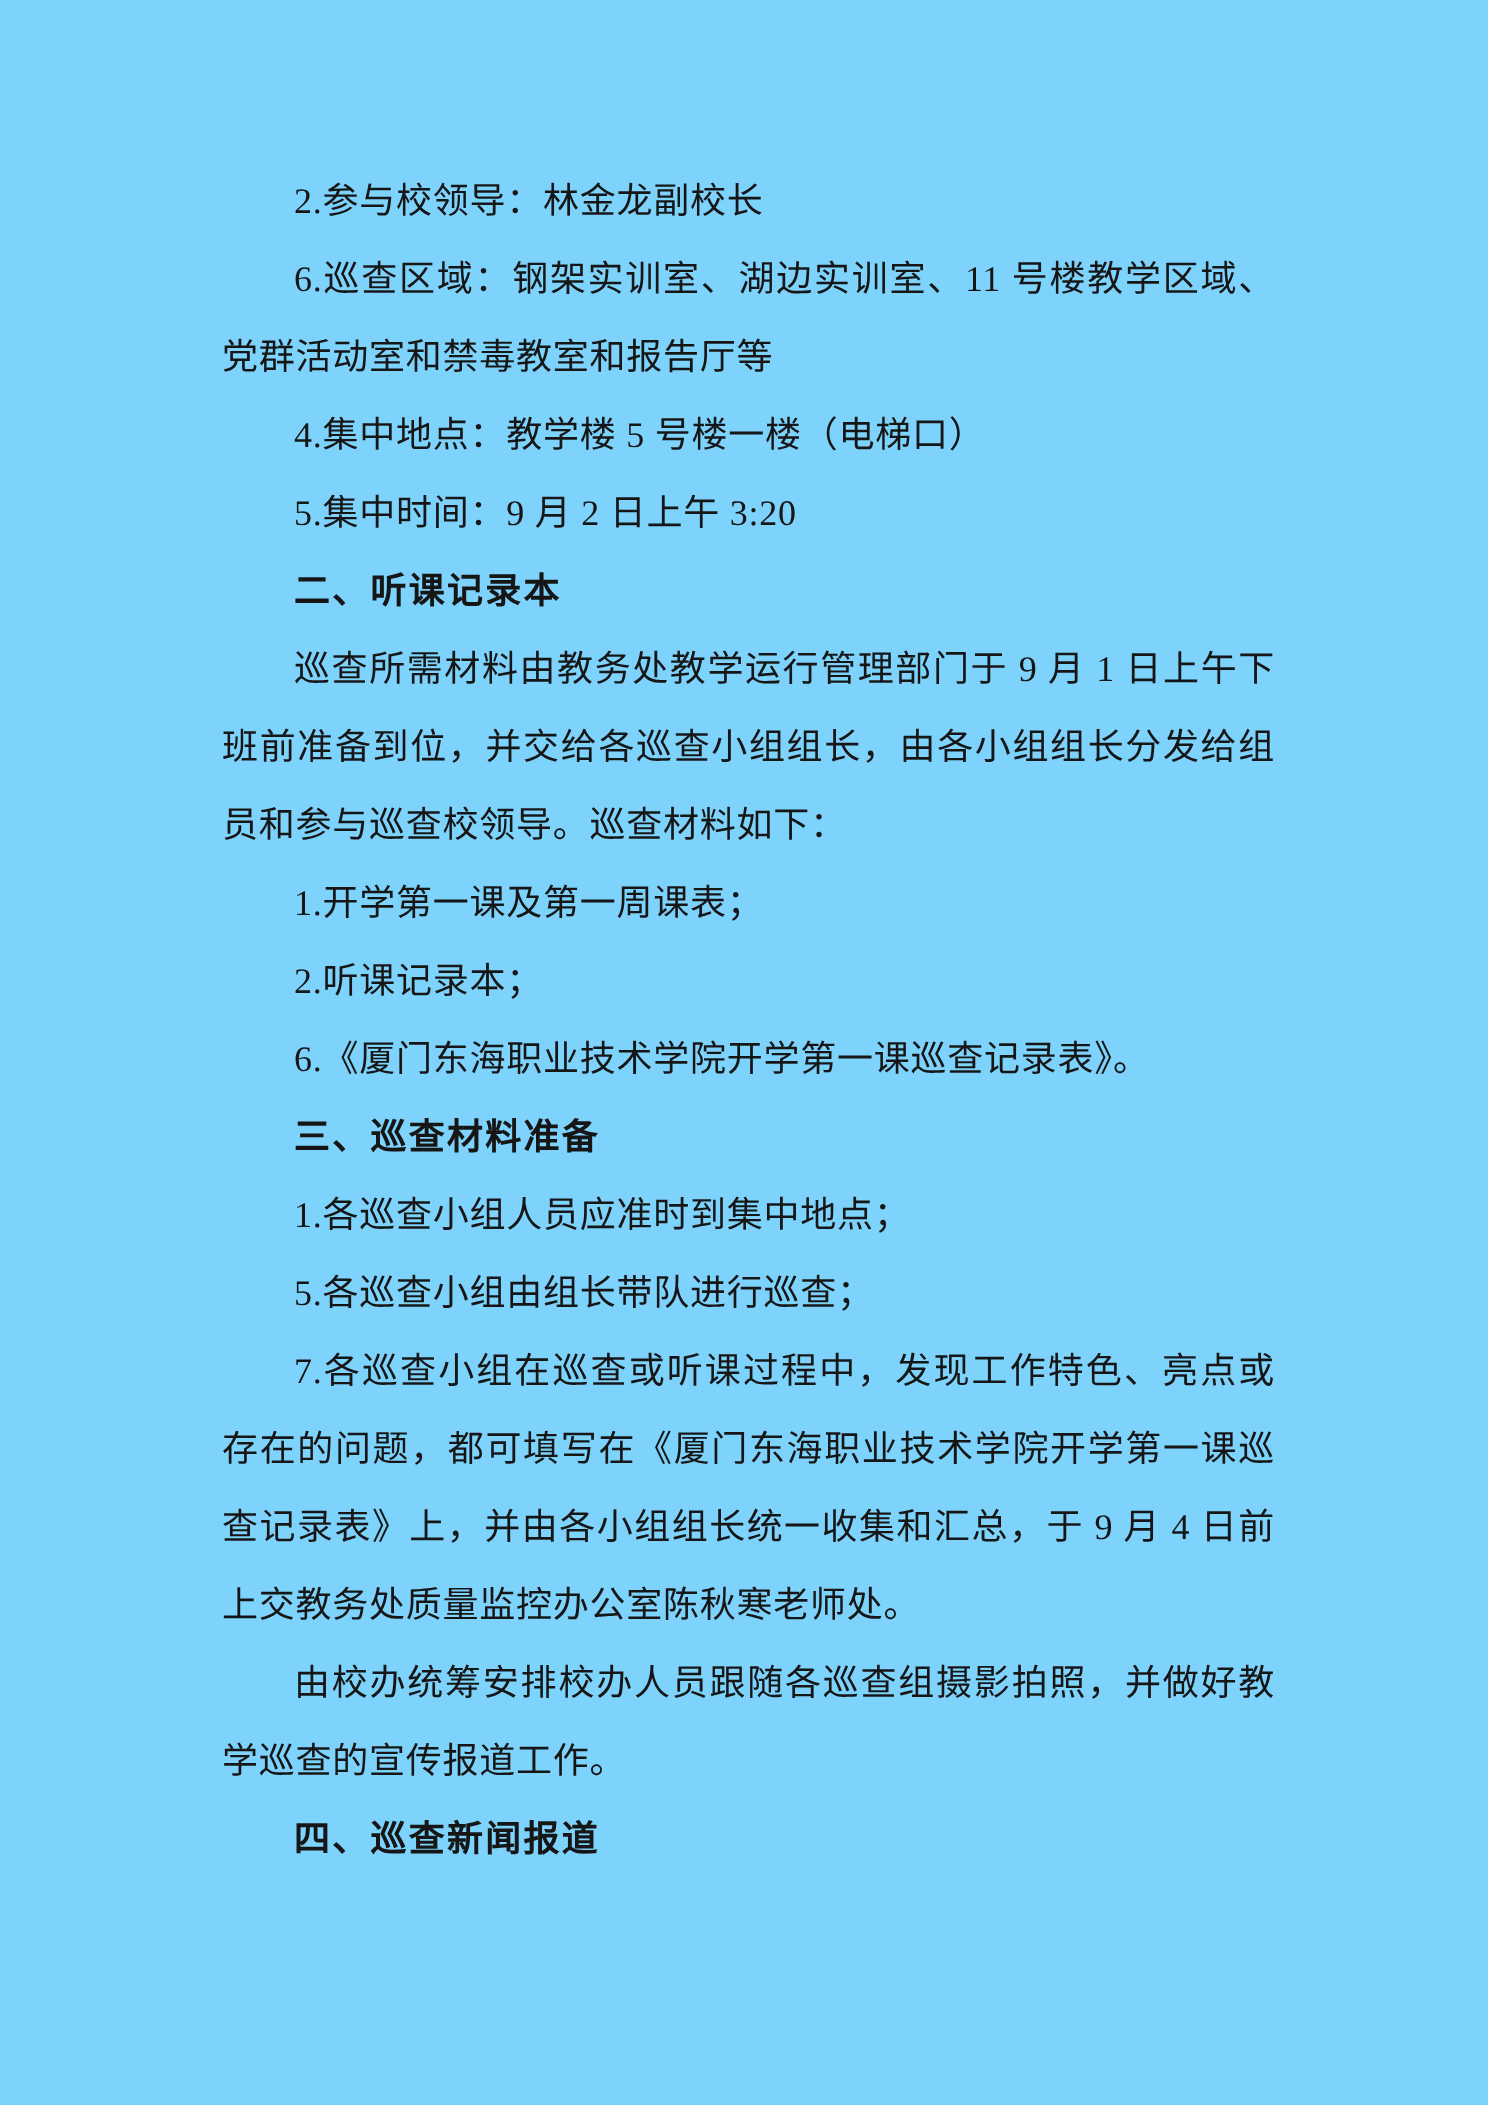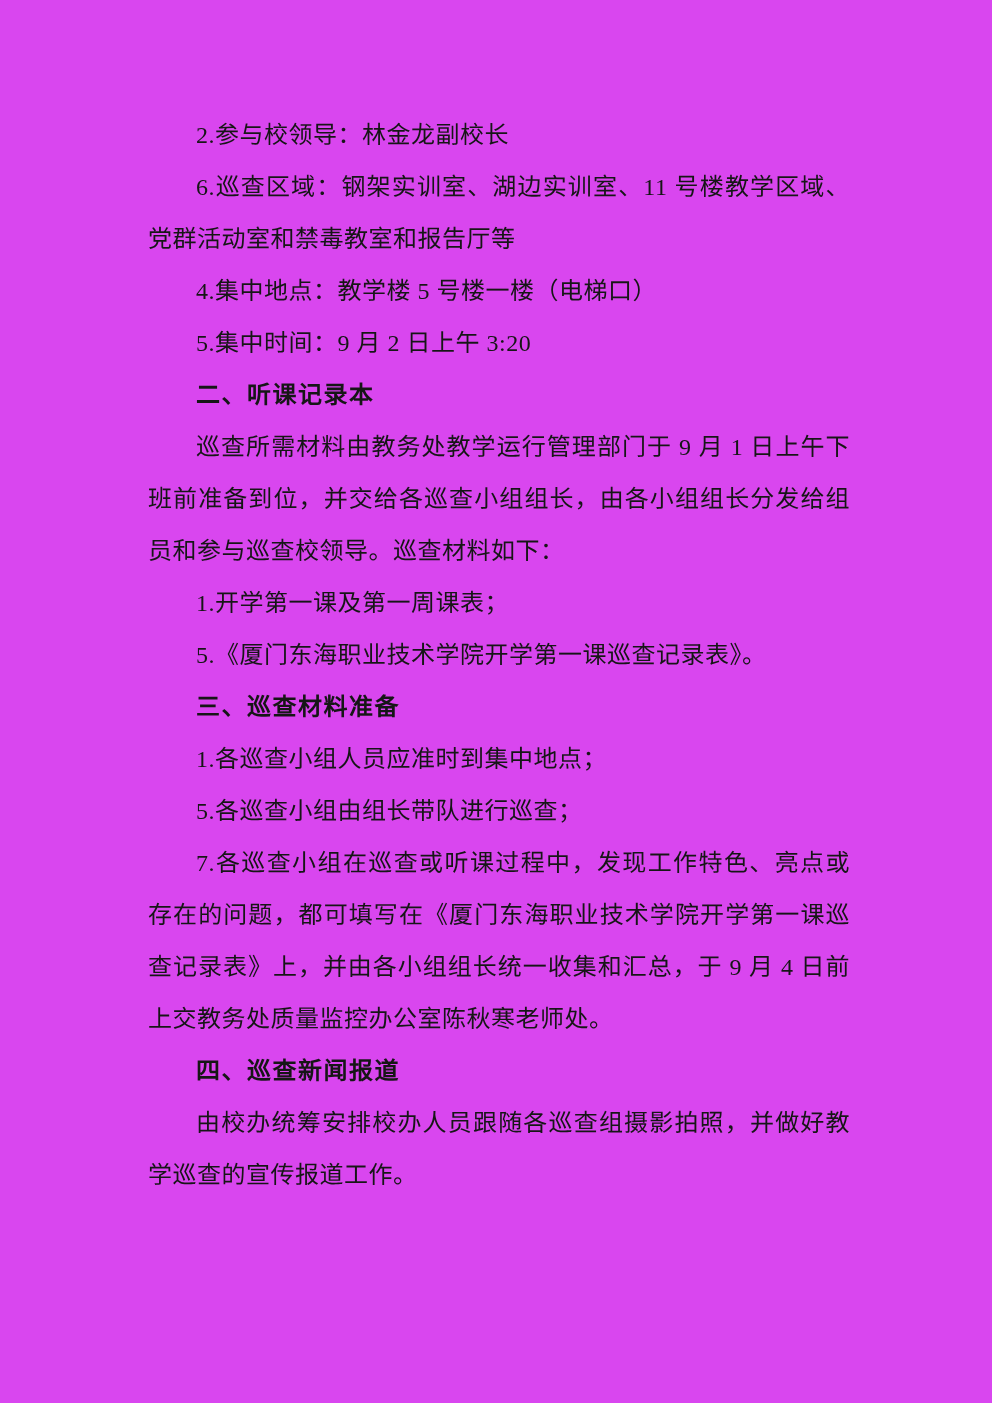--- a/index.html
+++ b/index.html
@@ -6,21 +6,21 @@
   html, body {
     margin: 0;
     padding: 0;
     background: #ffffff;
   }
   .page {
     position: relative;
     width: 992px;
     height: 1403px;
     margin: 0 auto;
-    background: #d946ef;
+    background: #7dd3fc;
     box-sizing: border-box;
     padding: 109px 142px 0 148px;
     color: #161616;
     font-family: "Liberation Serif", "DejaVu Serif", serif;
     font-size: 24px;
     line-height: 52px;
     overflow: hidden;
   }
   .para {
     margin: 0;
@@ -41,20 +41,21 @@
 <body>
 
 <div class="page">
   <p class="para">2.参与校领导：林金龙副校长</p>
   <p class="para">6.巡查区域：钢架实训室、湖边实训室、11 号楼教学区域、党群活动室和禁毒教室和报告厅等</p>
   <p class="para">4.集中地点：教学楼 5 号楼一楼（电梯口）</p>
   <p class="para">5.集中时间：9 月 2 日上午 3:20</p>
   <p class="para heading">二、听课记录本</p>
   <p class="para">巡查所需材料由教务处教学运行管理部门于 9 月 1 日上午下班前准备到位，并交给各巡查小组组长，由各小组组长分发给组员和参与巡查校领导。巡查材料如下：</p>
   <p class="para">1.开学第一课及第一周课表；</p>
-  <p class="para">5.《厦门东海职业技术学院开学第一课巡查记录表》。</p>
+  <p class="para">2.听课记录本；</p>
+  <p class="para">6.《厦门东海职业技术学院开学第一课巡查记录表》。</p>
   <p class="para heading">三、巡查材料准备</p>
   <p class="para">1.各巡查小组人员应准时到集中地点；</p>
   <p class="para">5.各巡查小组由组长带队进行巡查；</p>
   <p class="para">7.各巡查小组在巡查或听课过程中，发现工作特色、亮点或存在的问题，都可填写在《厦门东海职业技术学院开学第一课巡查记录表》上，并由各小组组长统一收集和汇总，于 9 月 4 日前上交教务处质量监控办公室陈秋寒老师处。</p>
+  <p class="para">由校办统筹安排校办人员跟随各巡查组摄影拍照，并做好教学巡查的宣传报道工作。</p>
   <p class="para heading">四、巡查新闻报道</p>
-  <p class="para">由校办统筹安排校办人员跟随各巡查组摄影拍照，并做好教学巡查的宣传报道工作。</p>
 </div>
 
 </body></html>

